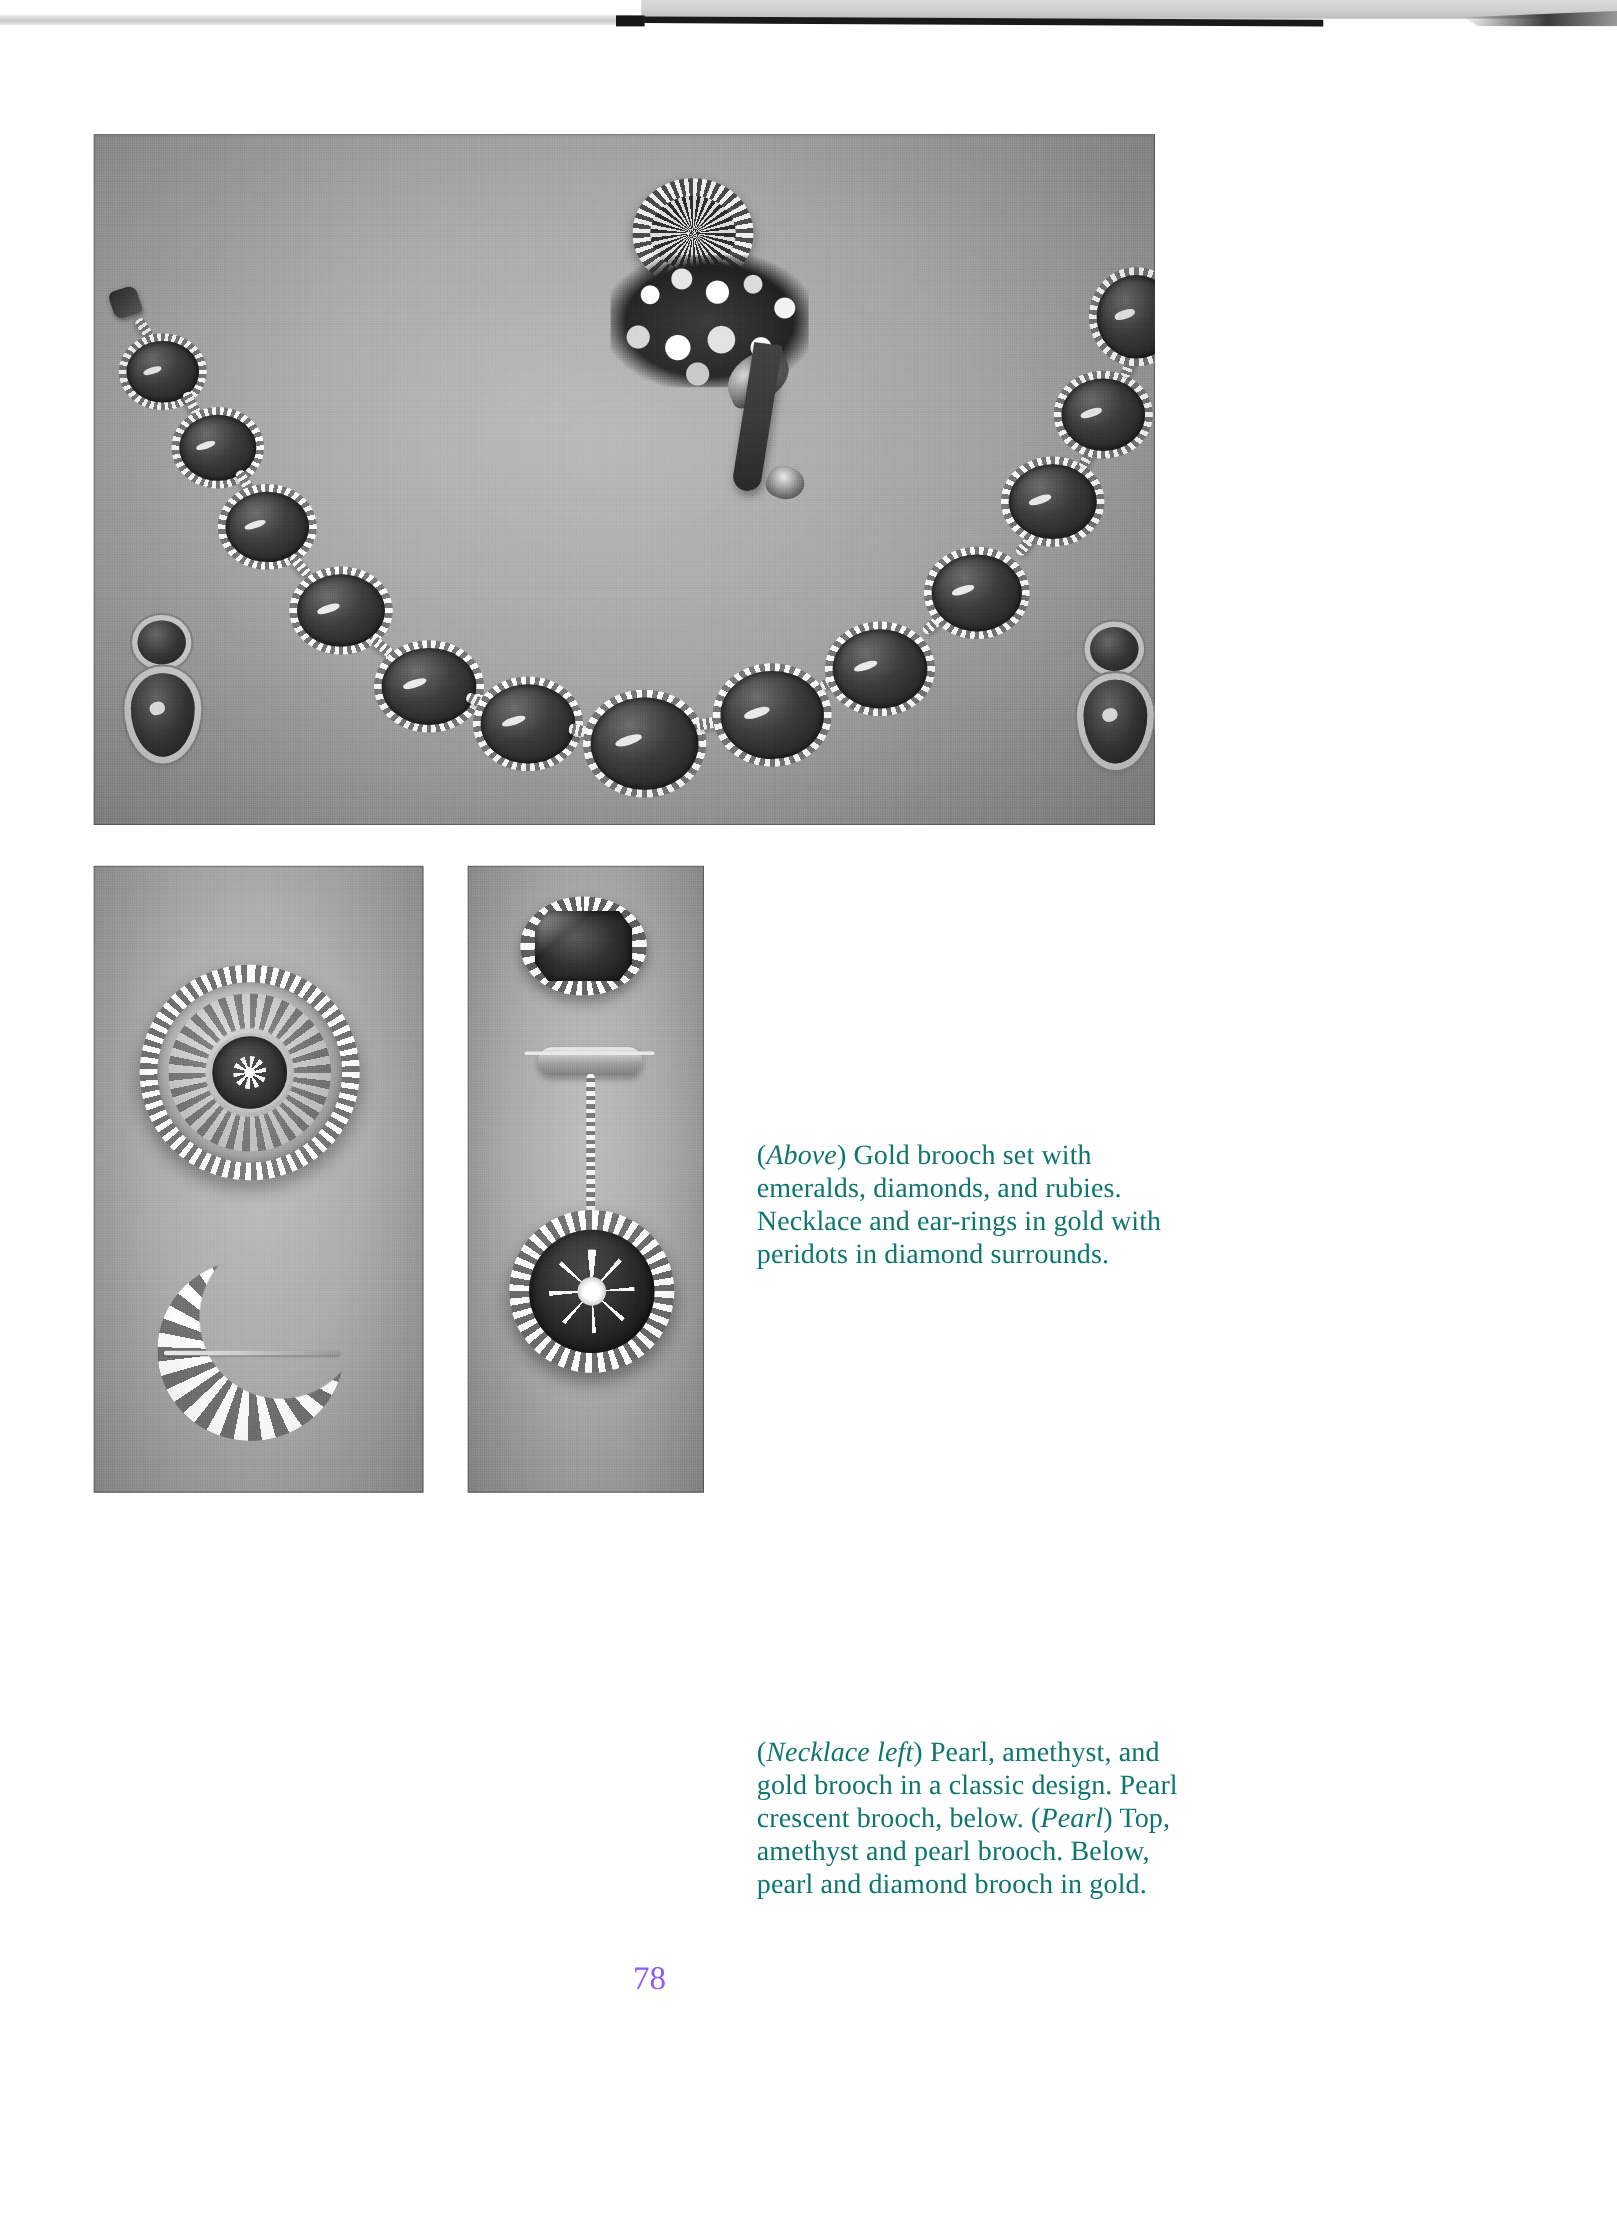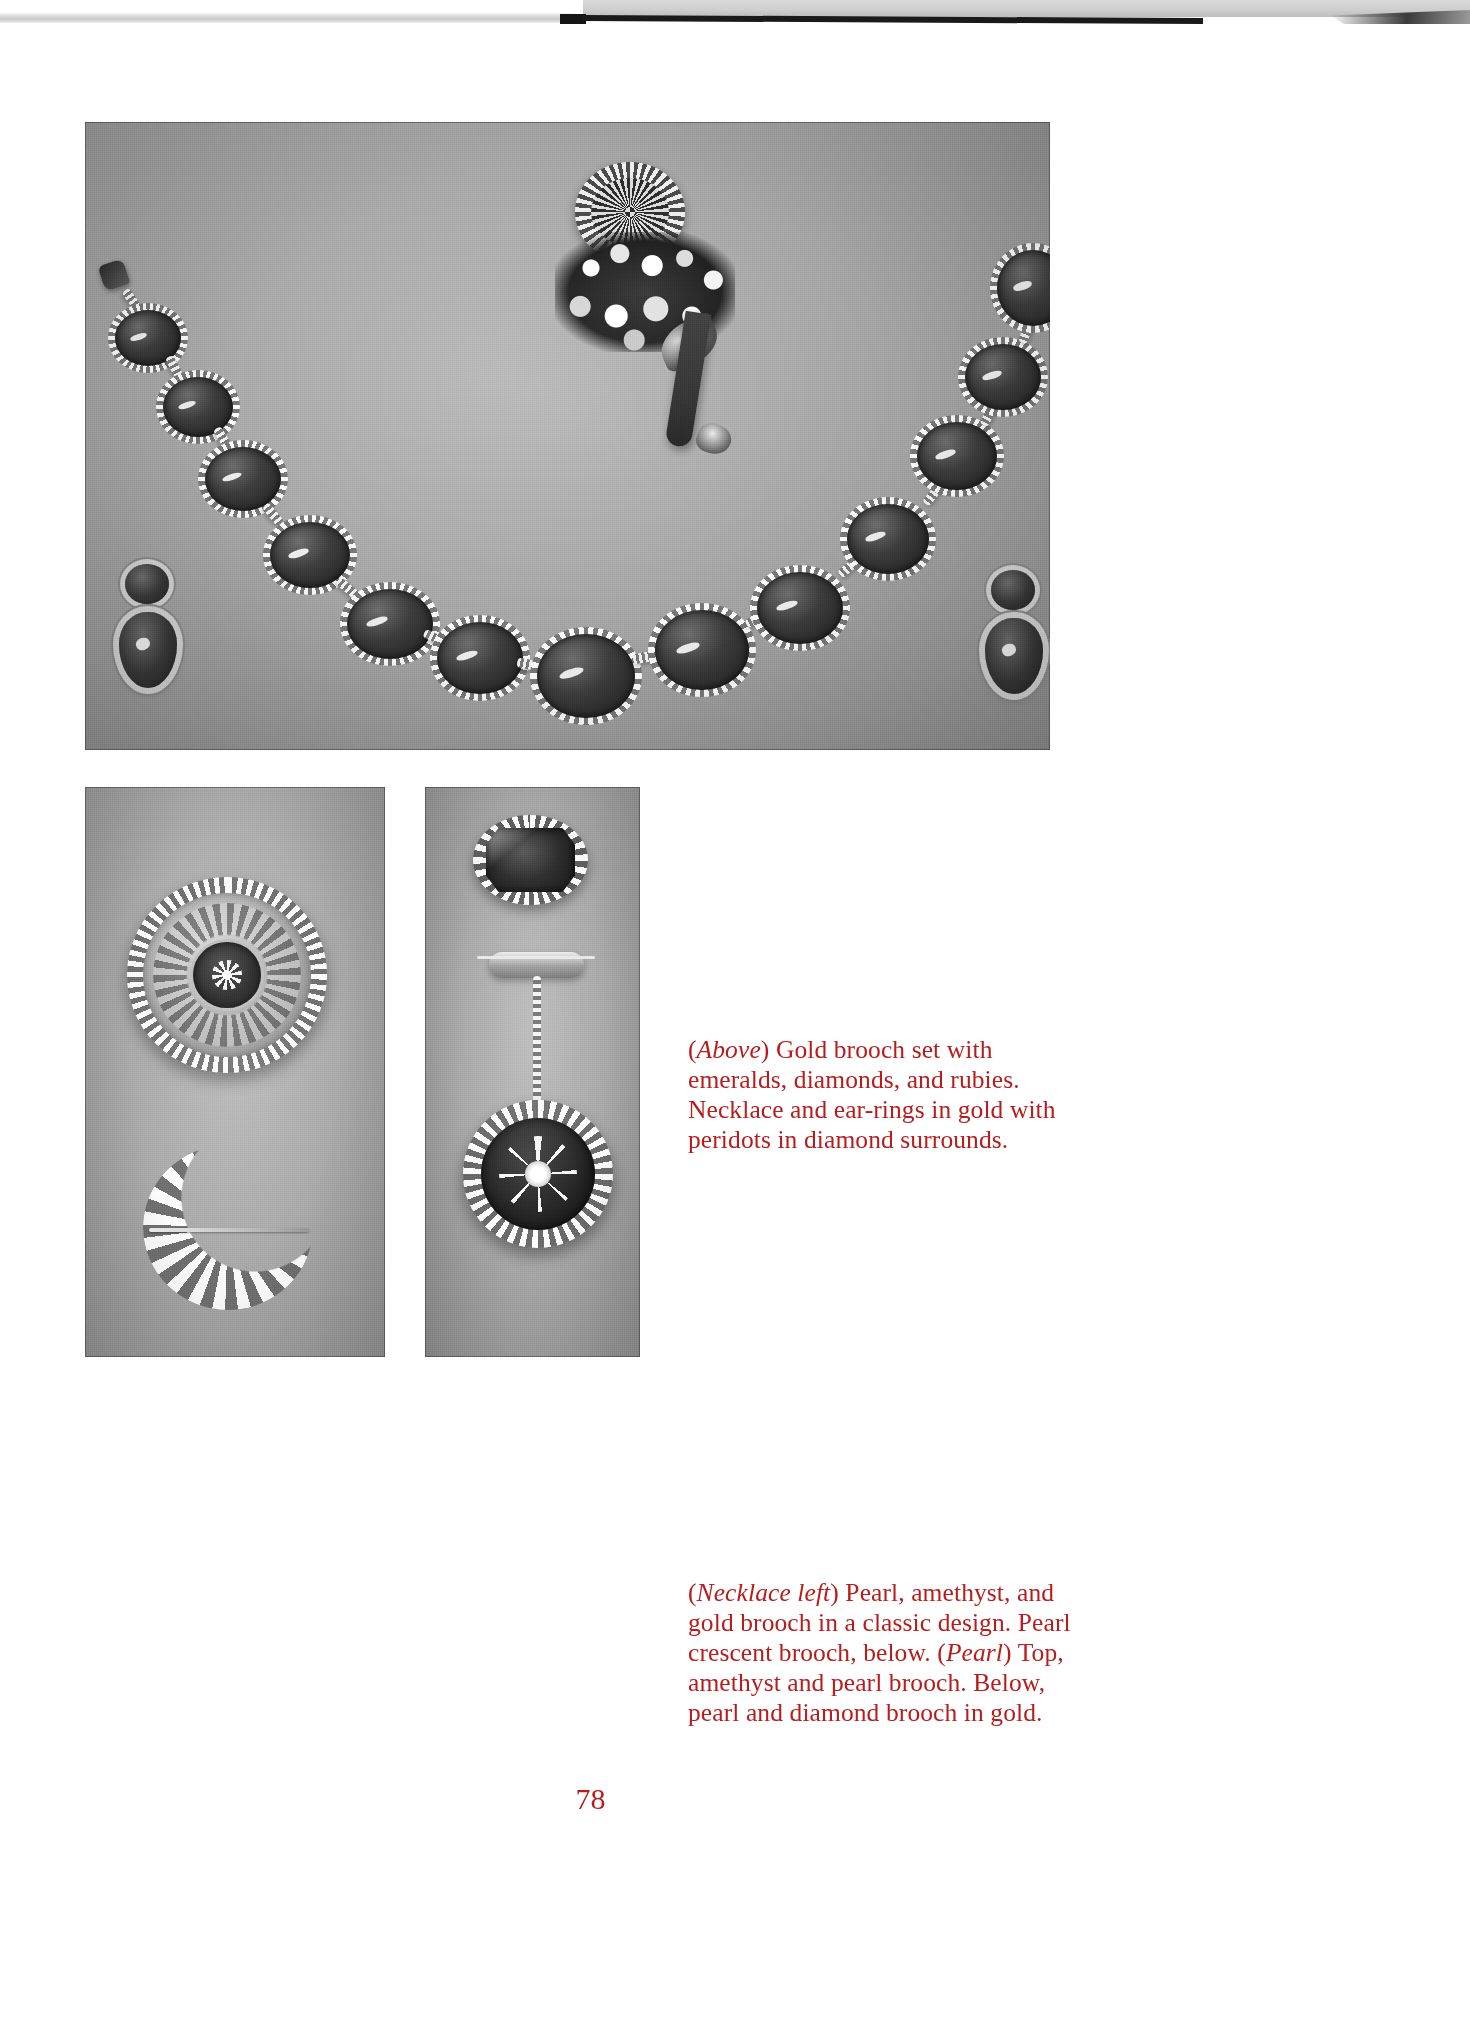--- a/index.html
+++ b/index.html
@@ -337,36 +337,36 @@
     border-radius:50%;
     background: radial-gradient(circle, #ffffff 0 40%, #cfcfcf 70%, #8a8a8a 100%);
   }
 
   
   .caption {
     position: absolute;
     font-family: "Liberation Serif", serif;
     font-size: 25.5px;
     line-height: 30px;
-    color: #b91c1c;
+    color: #0f766e;
     letter-spacing: 0.1px;
     width: 400px;
   }
   #caption-above { left: 688px; top: 1035px; }
   #caption-left  { left: 688px; top: 1578px; }
   .caption i { font-style: italic; }
 
   #page-number {
     position: absolute;
     left: 0; top: 1782px;
     width: 1206px;
     text-align: center;
     font-family: "Liberation Serif", serif;
     font-size: 30px;
-    color: #b91c1c;
+    color: #8b5cf6;
   }
   #page-number span { display:inline-block; margin-left: -25px; }
 </style>
 </head>
 <body>
 
 <div class="scan-edge">
   <div class="band-f"></div>
   <div class="band-a"></div>
   <div class="band-d"></div>

